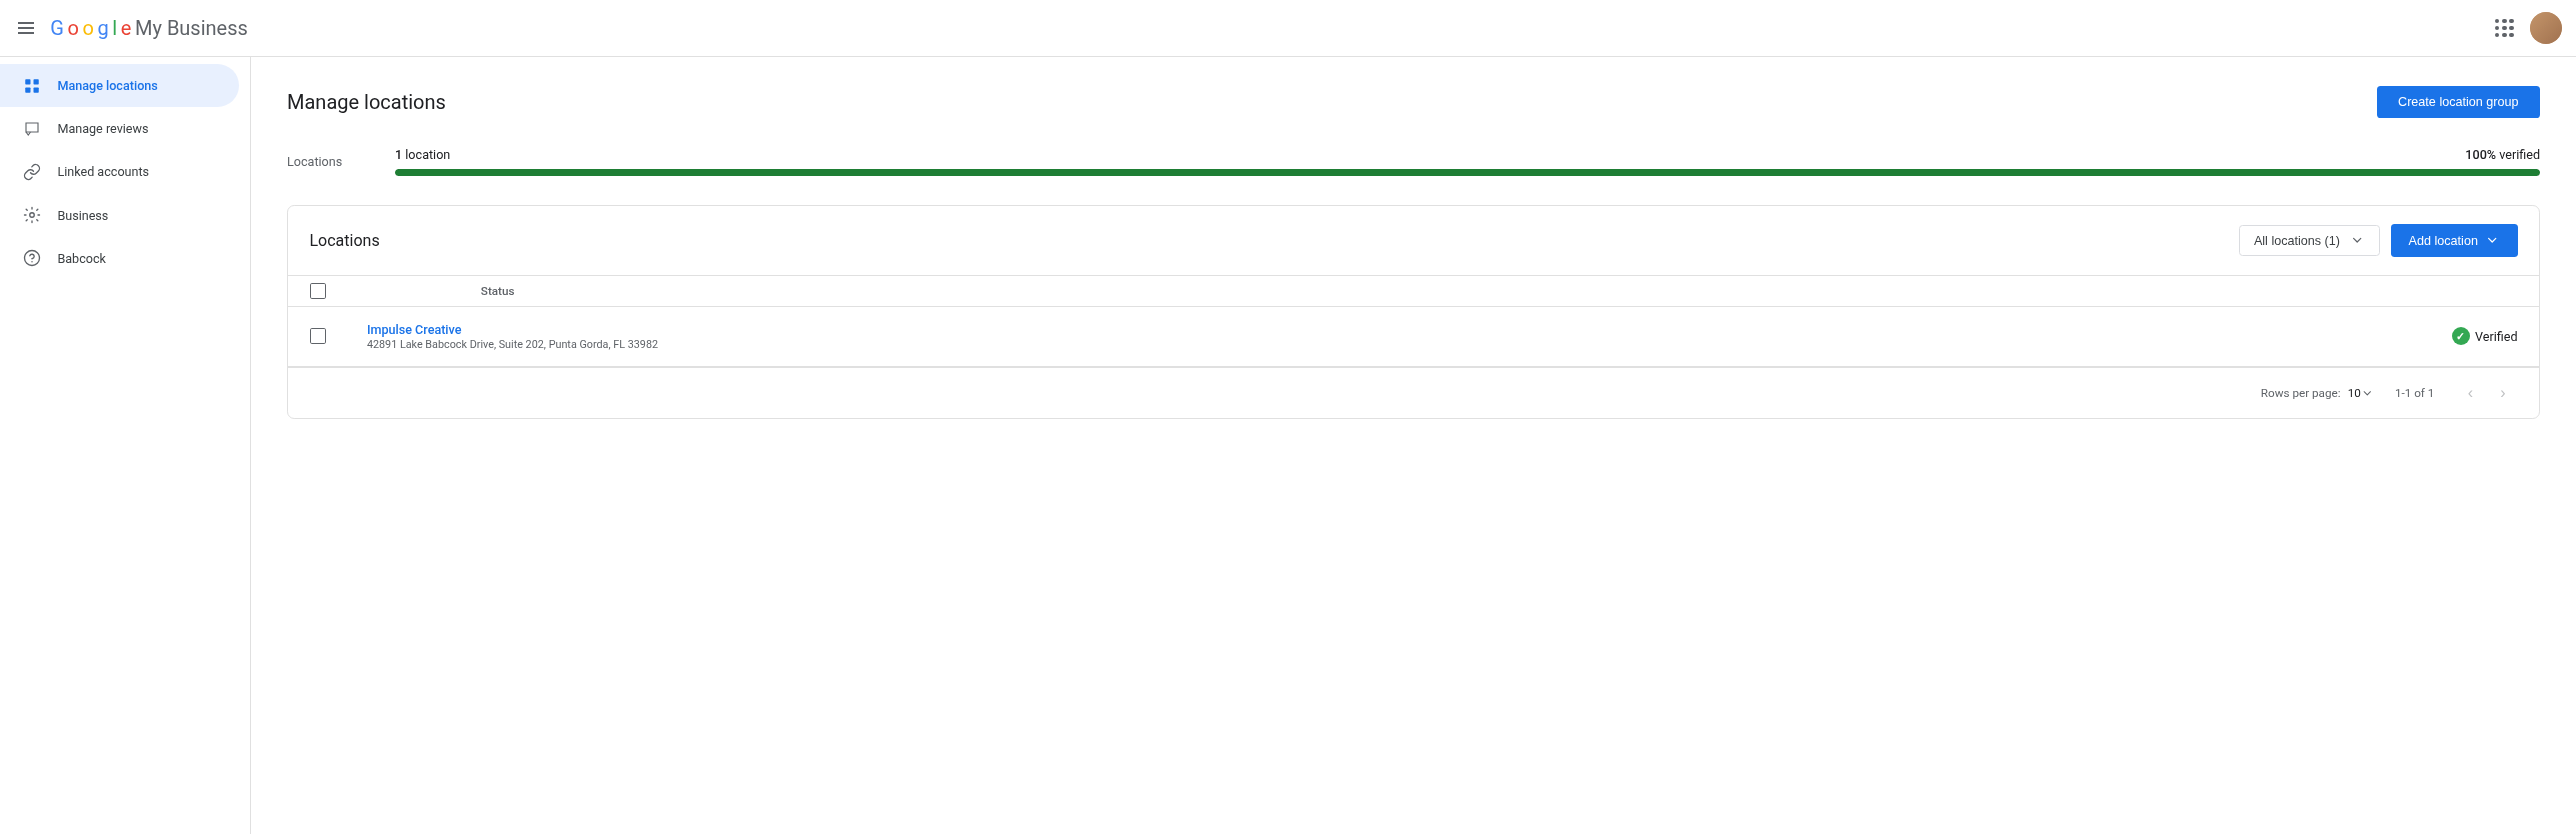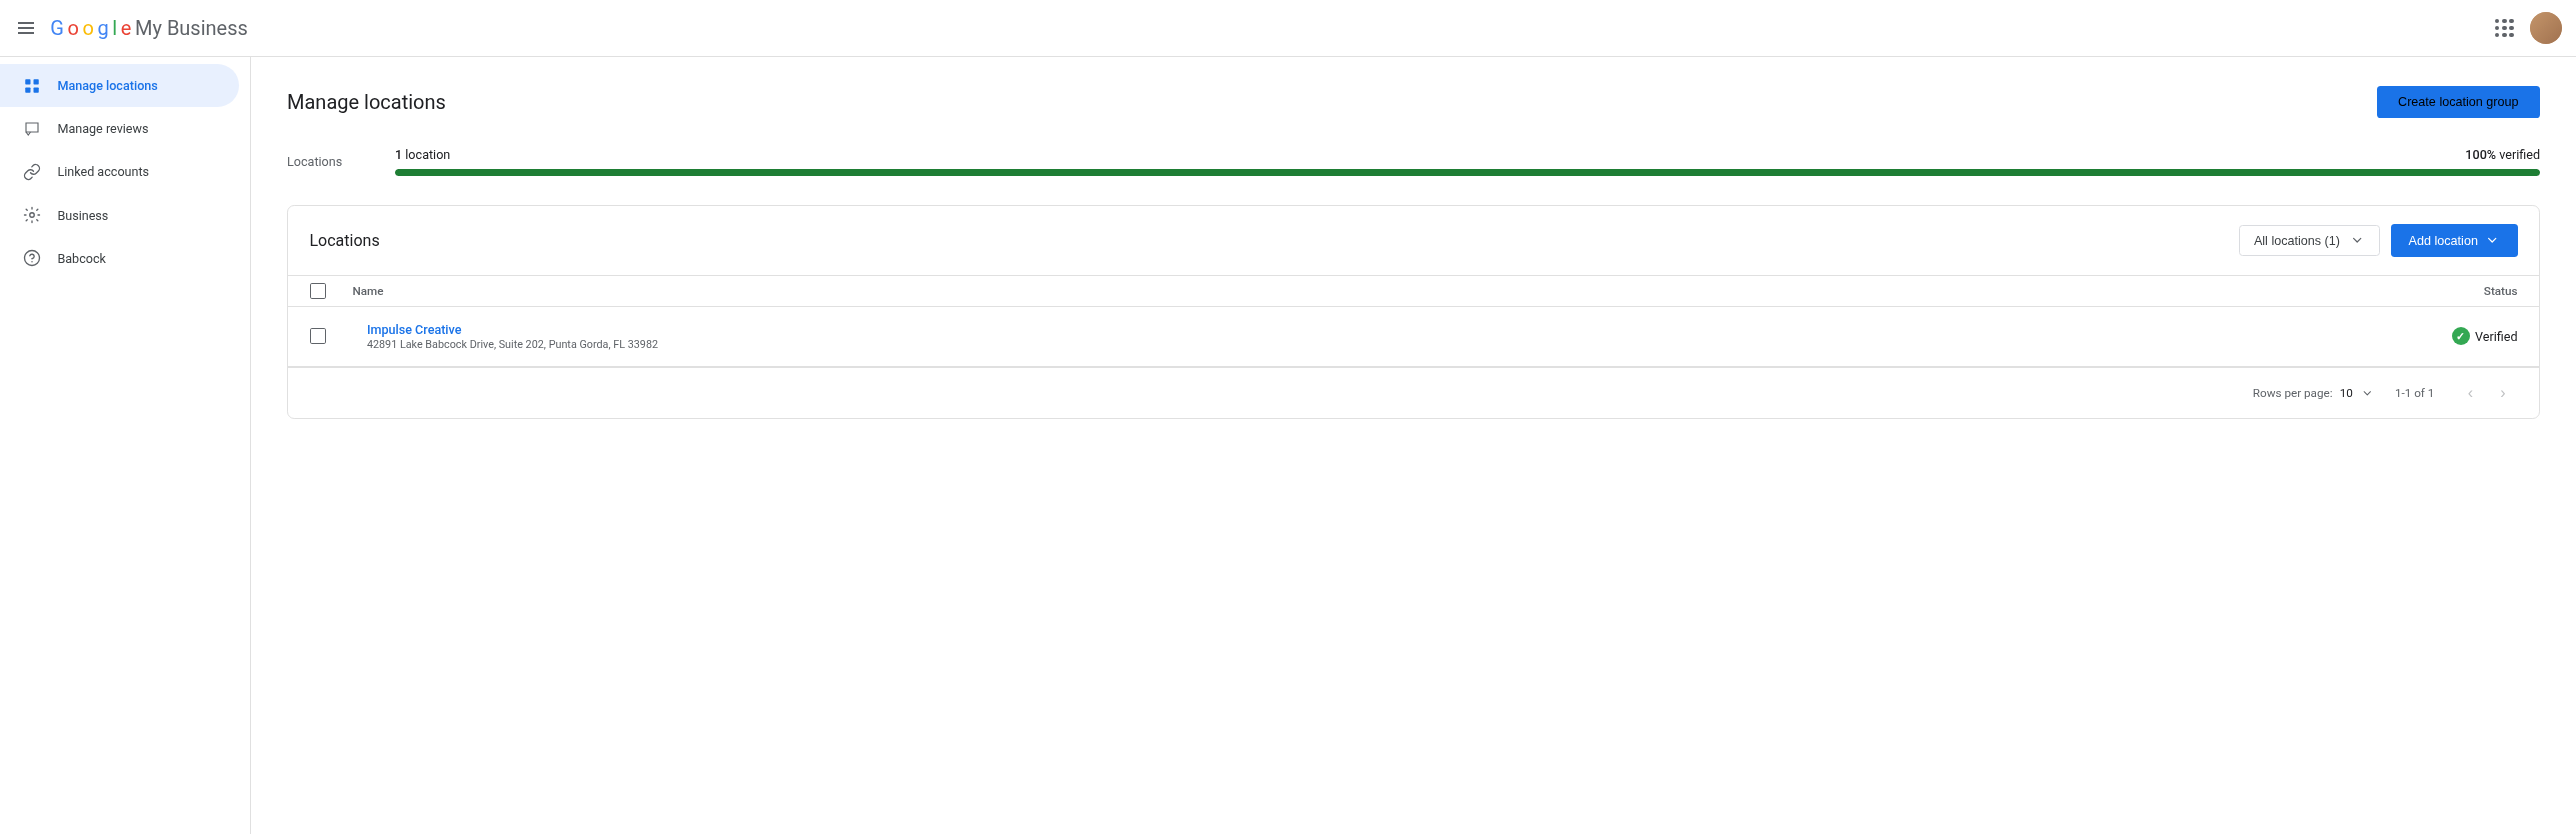--- a/index.html
+++ b/index.html
@@ -146,21 +146,21 @@
       justify-content: space-between;
       margin-bottom: 29px;
     }
     .page-title {
       font-size: 20px;
       font-weight: 400;
       color: #202124;
     }
     .btn-primary {
       background: #1a73e8;
-      color: #000000;
+      color: #ffffff;
       border: none;
       border-radius: 3.6px;
       padding: 9px 21.5px;
       font-size: 12.6px;
       font-weight: 500;
       cursor: pointer;
       white-space: nowrap;
     }
 
     
@@ -316,21 +316,21 @@
     }
     .rows-per-page {
       display: flex;
       gap: 7.2px;
       color: #5f6368;
       font-size: 11.7px;
     }
     .rows-select {
       display: flex;
       align-items: center;
-      gap: 8px;
+      gap: 0;
       cursor: pointer;
       color: #202124;
       font-size: 11.7px;
     }
     .page-info {
       font-size: 11.7px;
       color: #5f6368;
     }
     .pagination-btns {
       display: flex;
@@ -489,21 +489,20 @@
               <path d="M6 9l6 6 6-6" stroke="#fff" stroke-width="2" stroke-linecap="round" stroke-linejoin="round"></path>
             </svg>
           </button>
         </div>
       </div>
 
       <div class="table-header">
         <div class="col-checkbox">
           <div class="checkbox-box"></div>
         </div>
-        <div class="col-name">Name</div>
         <div class="col-status">Status</div>
       </div>
 
       <div class="table-row">
         <div class="col-checkbox">
           <div class="checkbox-box"></div>
         </div>
         <div class="location-info">
           <div class="location-name">Impulse Creative</div>
           <div class="location-address">42891 Lake Babcock Drive, Suite 202, Punta Gorda, FL 33982</div>

